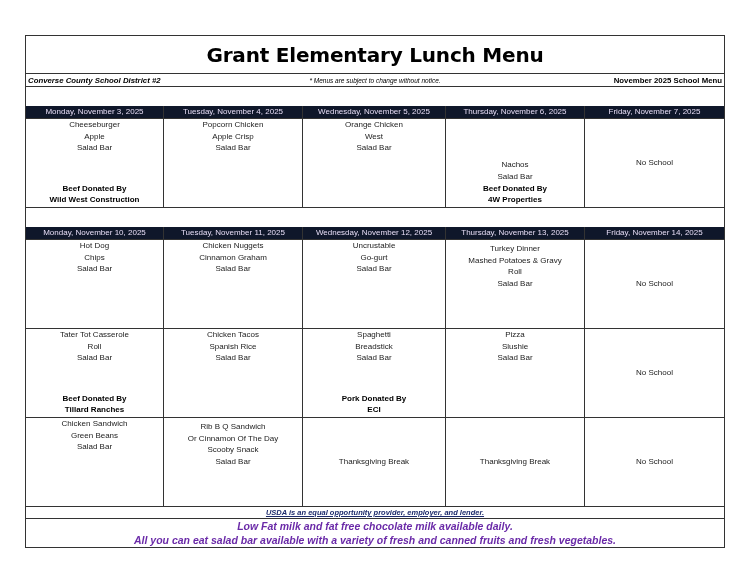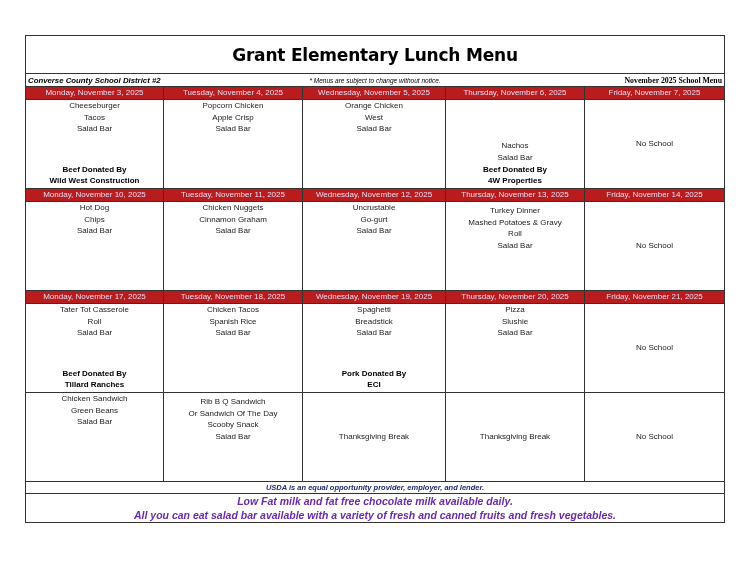--- a/index.html
+++ b/index.html
@@ -1,36 +1,36 @@
 <!DOCTYPE html>
 <html><head>
 <meta charset="utf-8">
 <style>
   html, body { margin:0; padding:0; background:#ffffff; }
   body { width:750px; height:578px; position:relative; overflow:hidden; font-family:"Liberation Sans", sans-serif; }
   .sheet { position:absolute; left:25px; top:35px; width:698px; border:1.5px solid #333; box-sizing:content-box; }
   .title-row { height:37px; border-bottom:1.5px solid #333; display:flex; align-items:center; justify-content:center; }
-  .title { font-family:"DejaVu Sans", sans-serif; font-weight:bold; font-size:17px; color:#000; letter-spacing:-0.2px; }
+  .title { font-family:"DejaVu Sans", sans-serif; font-weight:bold; font-size:20px; color:#000; letter-spacing:-0.2px; }
   .info-row { height:12px; border-bottom:1.5px solid #333; display:flex; align-items:center; justify-content:space-between; position:relative; font-size:7.5px; padding:0 2px; }
   .district { font-weight:bold; font-style:italic; font-size:7.8px; }
   .notice { position:absolute; left:50%; transform:translateX(-50%); font-style:italic; font-size:6.5px; }
-  .month-label { font-weight:bold; font-size:7.8px;font-family:Liberation Serif, serif; }
+  .month-label { font-weight:bold; font-size:7.8px; }
   .week { display:block; }
-  .day-headers { display:grid; grid-template-columns:138px 139px 143px 139px 139px; height:12px; background:#b91c1c; border-bottom:1.5px solid #333; }
+  .day-headers { display:grid; grid-template-columns:138px 139px 143px 139px 139px; height:12px; background:#0f172a; border-bottom:1.5px solid #333;margin-top:19px; }
   .day-headers > div { color:#e6dcf5; font-size:8px; text-align:center; line-height:12px; border-right:1.5px solid #333; white-space:nowrap; overflow:hidden; }
   .day-headers > div:last-child { border-right:none; }
   .cells { display:grid; grid-template-columns:138px 139px 143px 139px 139px; height:88px; border-bottom:1.5px solid #333; }
   .cell { border-right:1.5px solid #333; position:relative; text-align:center; font-size:8px; color:#222; line-height:11.7px; }
   .cell:last-child { border-right:none; }
   .cell .menu { padding-top:0; }
   .cell .menu.center { padding-top:0; position:absolute; left:0; right:0; top:50%; transform:translateY(-50%); }
   .cell .menu.mid { padding-top:40px; }
   .cell .menu.top4 { padding-top:3px; }
   .cell .donor { position:absolute; left:0; right:0; bottom:1px; font-weight:bold; font-size:8px; color:#000; line-height:11.7px;margin-top:40px; }
-  .usda { height:11px; border-bottom:1.5px solid #333; text-align:center; font-size:7.5px; font-weight:bold; font-style:italic; color:#1c2a6b; line-height:11px; }
+  .usda { height:11px; border-bottom:1.5px solid #333; text-align:center; font-size:7.5px; font-weight:bold; font-style:italic; color:#1c2a6b; line-height:11px;text-decoration:underline; }
   .footer { height:28px; text-align:center; font-style:italic; font-weight:bold; color:#6a2aa8; font-size:10.5px; line-height:14px; padding-top:0px; }
 </style>
 </head>
 <body>
 
 <div class="sheet">
   <div class="title-row">
     <span class="title">Grant Elementary Lunch Menu</span>
   </div>
   <div class="info-row">
@@ -44,21 +44,21 @@
           <div>Monday, November 3, 2025</div>
           <div>Tuesday, November 4, 2025</div>
           <div>Wednesday, November 5, 2025</div>
           <div>Thursday, November 6, 2025</div>
           <div>Friday, November 7, 2025</div>
         </div>
         <div class="cells">
           <div class="cell">
             <div class="menu">
               <div>Cheeseburger</div>
-              <div>Tacos</div>
+              <div>Apple</div>
               <div>Salad Bar</div>
             </div>
             <div class="donor">
               <div>Beef Donated By</div>
               <div>Wild West Construction</div>
             </div>
           </div>
           <div class="cell">
             <div class="menu">
               <div>Popcorn Chicken</div>
@@ -129,27 +129,20 @@
             </div>
           </div>
           <div class="cell">
             <div class="menu center">
               <div>No School</div>
             </div>
           </div>
         </div>
       </div>
       <div class="week">
-        <div class="day-headers">
-          <div>Monday, November 17, 2025</div>
-          <div>Tuesday, November 18, 2025</div>
-          <div>Wednesday, November 19, 2025</div>
-          <div>Thursday, November 20, 2025</div>
-          <div>Friday, November 21, 2025</div>
-        </div>
         <div class="cells">
           <div class="cell">
             <div class="menu">
               <div>Tater Tot Casserole</div>
               <div>Roll</div>
               <div>Salad Bar</div>
             </div>
             <div class="donor">
               <div>Beef Donated By</div>
               <div>Tillard Ranches</div>
@@ -192,21 +185,21 @@
           <div class="cell">
             <div class="menu">
               <div>Chicken Sandwich</div>
               <div>Green Beans</div>
               <div>Salad Bar</div>
             </div>
           </div>
           <div class="cell">
             <div class="menu top4">
               <div>Rib B Q Sandwich</div>
-              <div>Or Sandwich Of The Day</div>
+              <div>Or Cinnamon Of The Day</div>
               <div>Scooby Snack</div>
               <div>Salad Bar</div>
             </div>
           </div>
           <div class="cell">
             <div class="menu center">
               <div>Thanksgiving Break</div>
             </div>
           </div>
           <div class="cell">

